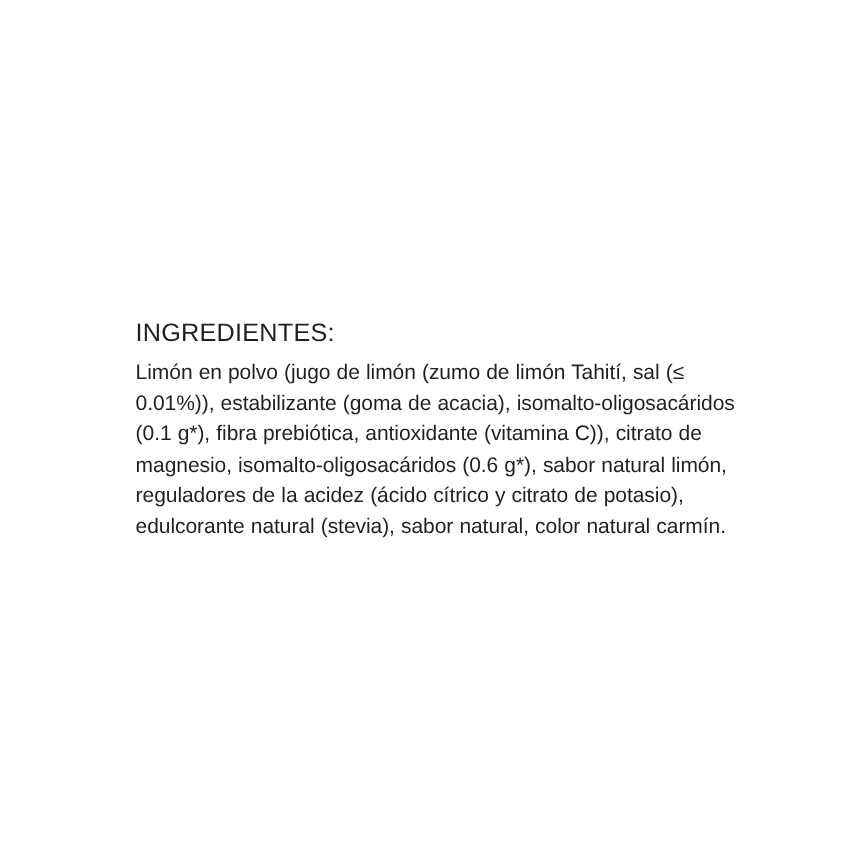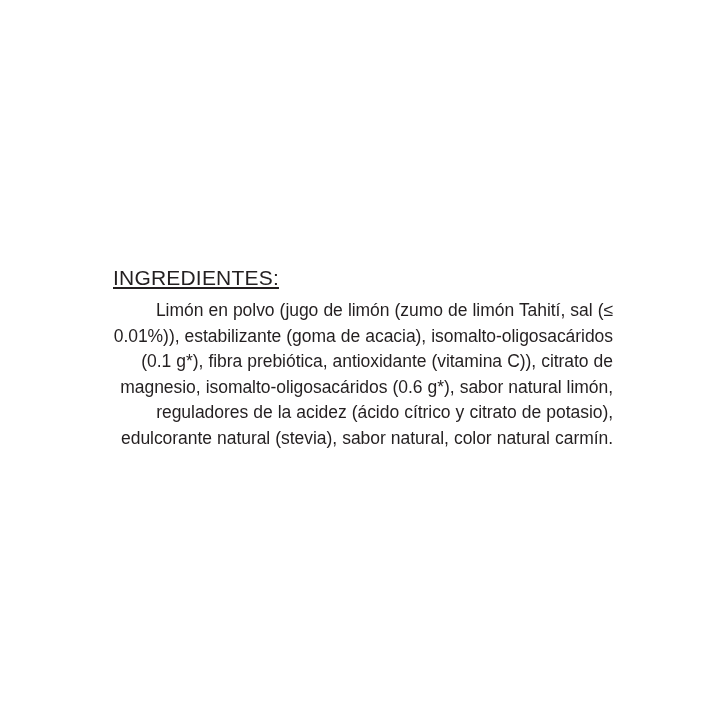--- a/index.html
+++ b/index.html
@@ -27,31 +27,30 @@
     width: 500px;
   }
   .ingredients-heading {
     font-family: "Liberation Sans", sans-serif;
     font-size: 21px;
     line-height: 28px;
     font-weight: 400;
     letter-spacing: 0.2px;
     color: #231f20;
     margin: 0 0 6px 0;
-    text-decoration: underline;
   }
   .ingredients-body {
     font-family: "Liberation Sans", sans-serif;
     font-size: 17.5px;
     line-height: 25.5px;
     font-weight: 400;
     color: #231f20;
     letter-spacing: -0.05px;
     margin: 0;
-    text-align: right;
+    text-align: left;
     word-spacing: 0.3px;
   }
 </style>
 </head>
 <body>
 
 <div class="page">
   <section class="ingredients-block">
     <h1 class="ingredients-heading">INGREDIENTES:</h1>
     <p class="ingredients-body">Limón en polvo (jugo de limón (zumo de limón Tahití, sal (≤ 0.01%)), estabilizante (goma de acacia), isomalto-oligosacáridos (0.1 g*), fibra prebiótica, antioxidante (vitamina C)), citrato de magnesio, isomalto-oligosacáridos (0.6 g*), sabor natural limón, reguladores de la acidez (ácido cítrico y citrato de potasio), edulcorante natural (stevia), sabor natural, color natural carmín.</p>

